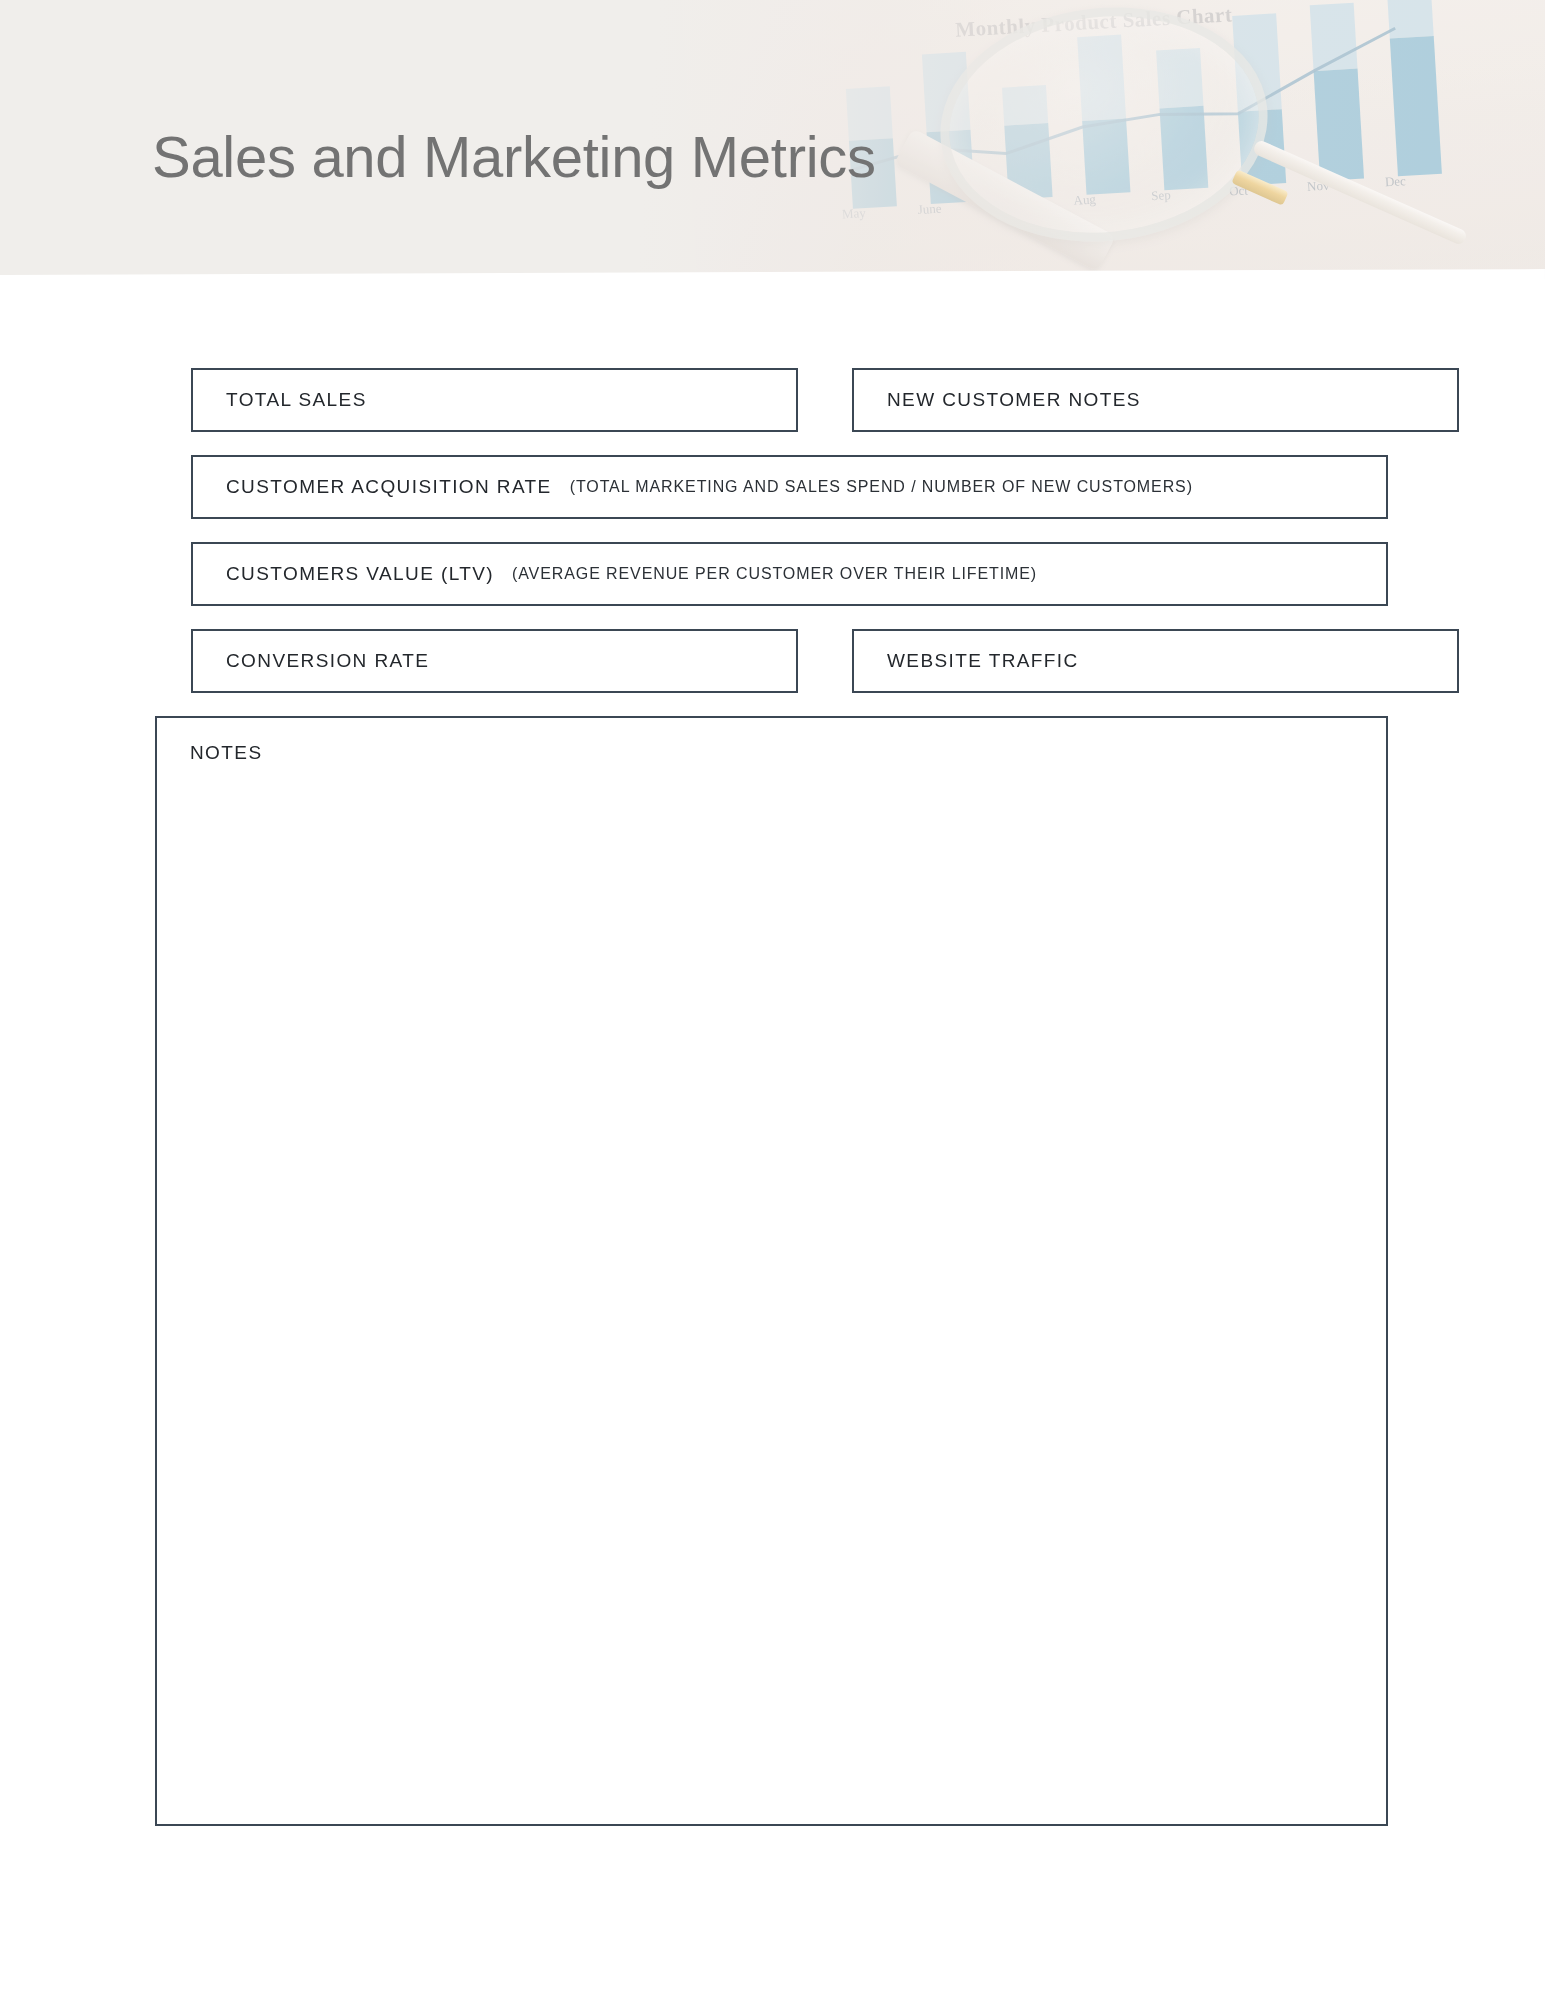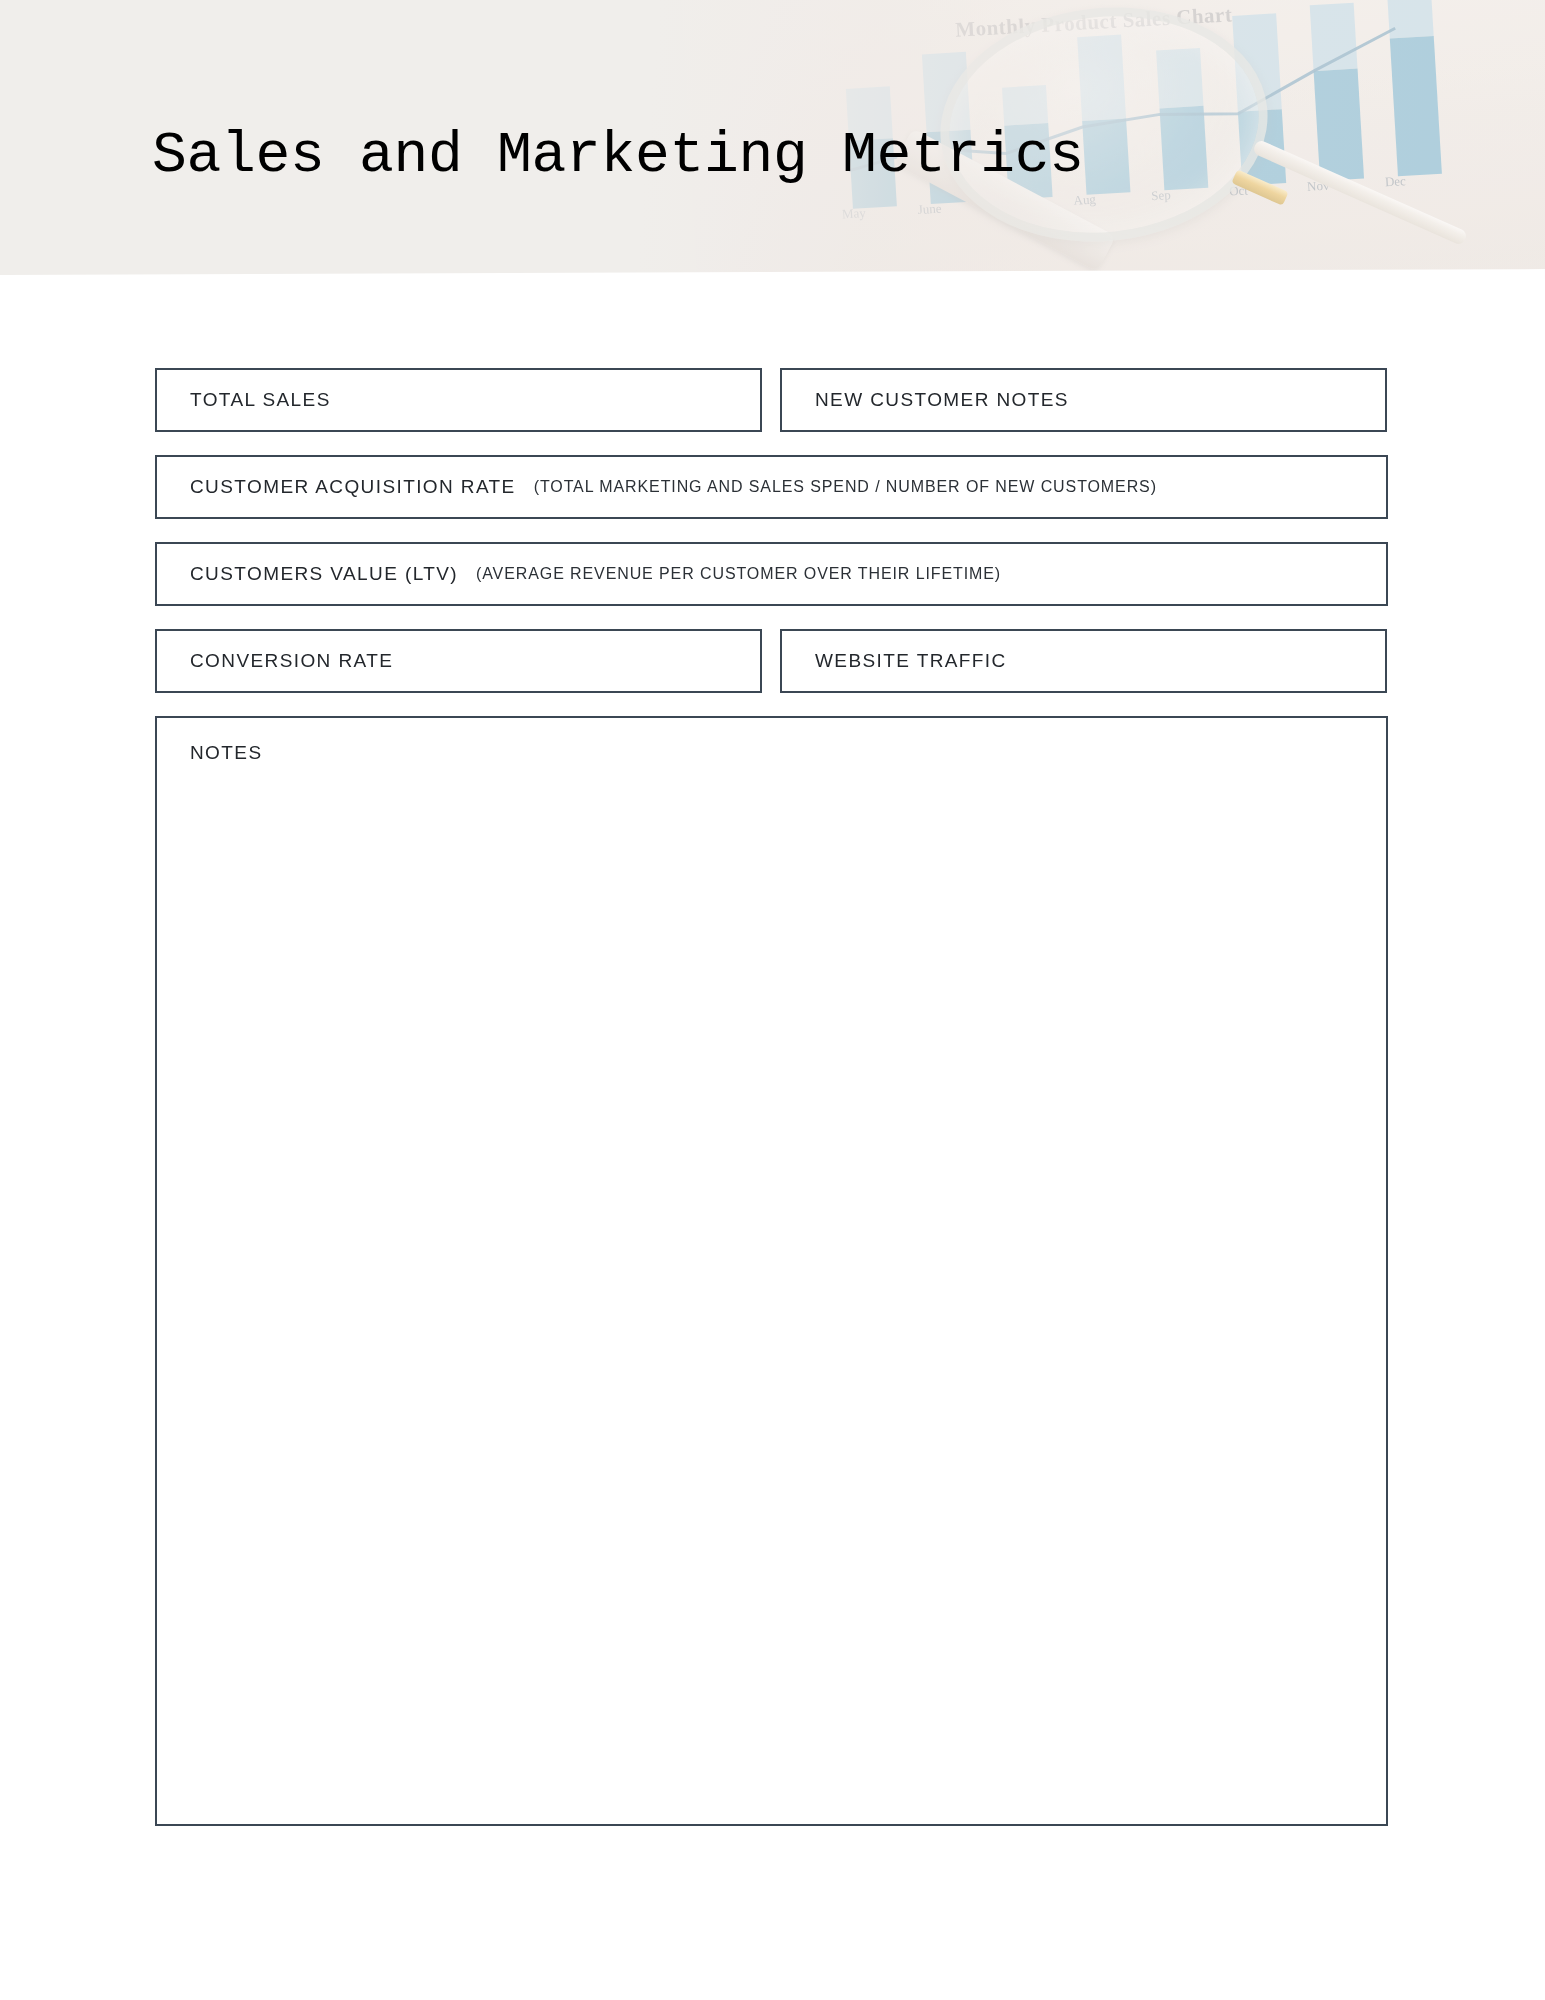--- a/index.html
+++ b/index.html
@@ -184,24 +184,24 @@
     background: #ffffff;
     transform: rotate(-0.22deg);
     transform-origin: left bottom;
   }
 
   .page-title {
     position: absolute;
     left: 152px;
     top: 123px;
     margin: 0;
-    font-family: Liberation Mono, monospace;
+    font-family: Liberation Sans, sans-serif;
     font-size: 58px;
     font-weight: normal;
-    color: #000000;
+    color: #737373;
     letter-spacing: -0.3px;
     white-space: nowrap;
     z-index: 5;
   }
 
   
   .sheet {
     position: absolute;
     left: 155px;
     top: 368px;
@@ -213,20 +213,21 @@
     margin-bottom: 23px;
   }
   .field {
     border: 2px solid #3B4754;
     background: #ffffff;
     height: 64px;
     box-sizing: border-box;
     display: flex;
     align-items: center;
     padding: 0 0 0 33px;
+    margin-left: 36px;
   }
   .field.half { width: 607px; flex: 0 0 607px; }
   .field.full { width: 1233px; flex: 1 1 auto; }
 
   .field-label {
     font-size: 19px;
     letter-spacing: 1.4px;
     color: #23272C;
     font-weight: normal;
     white-space: nowrap;

